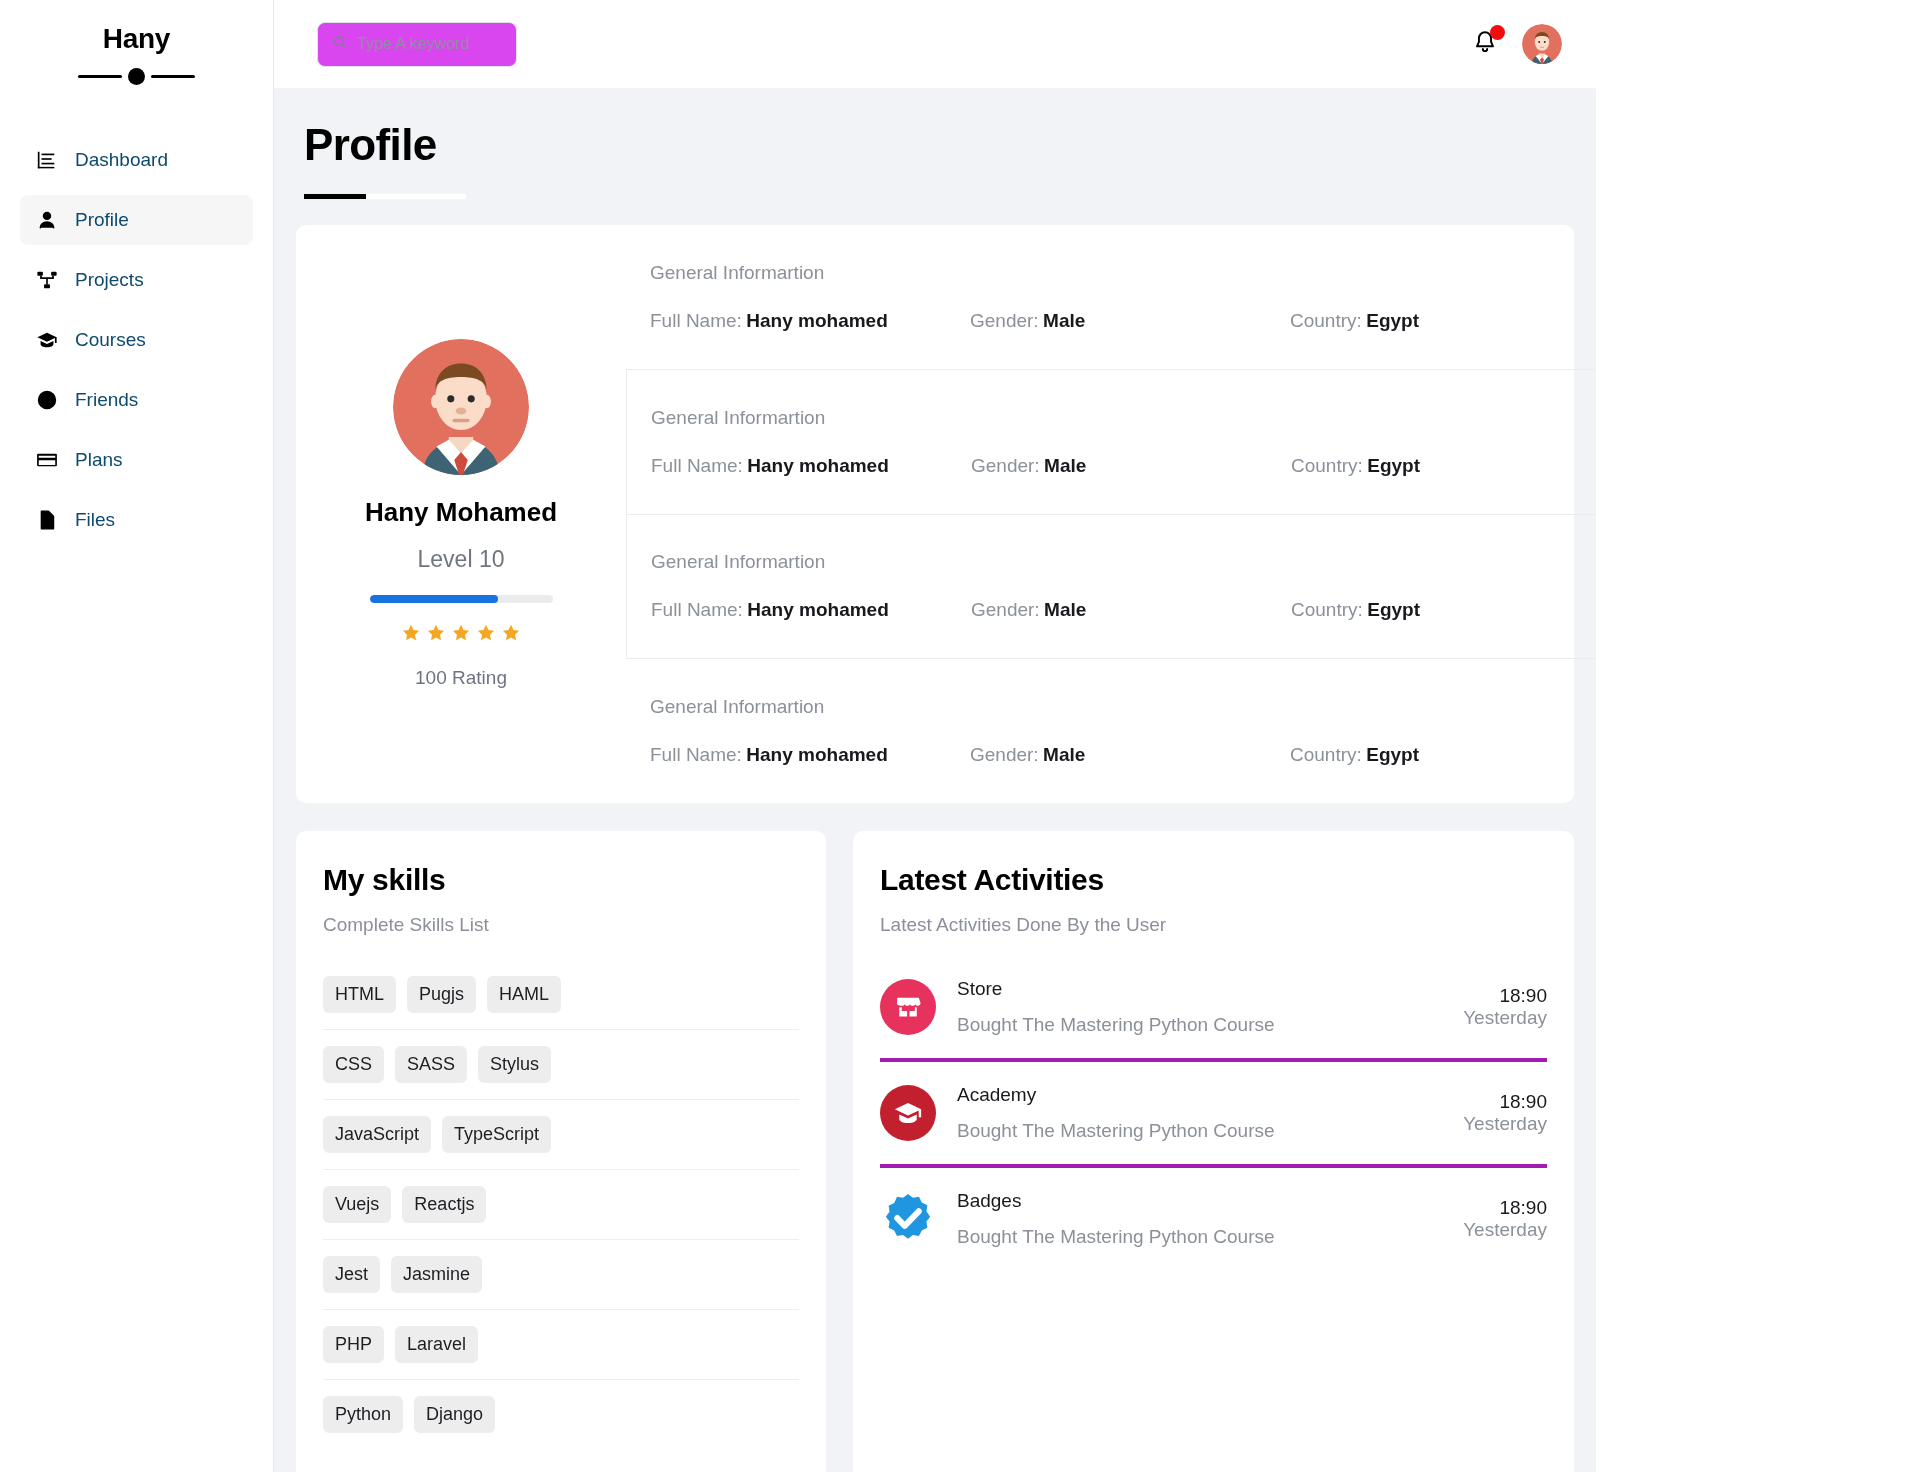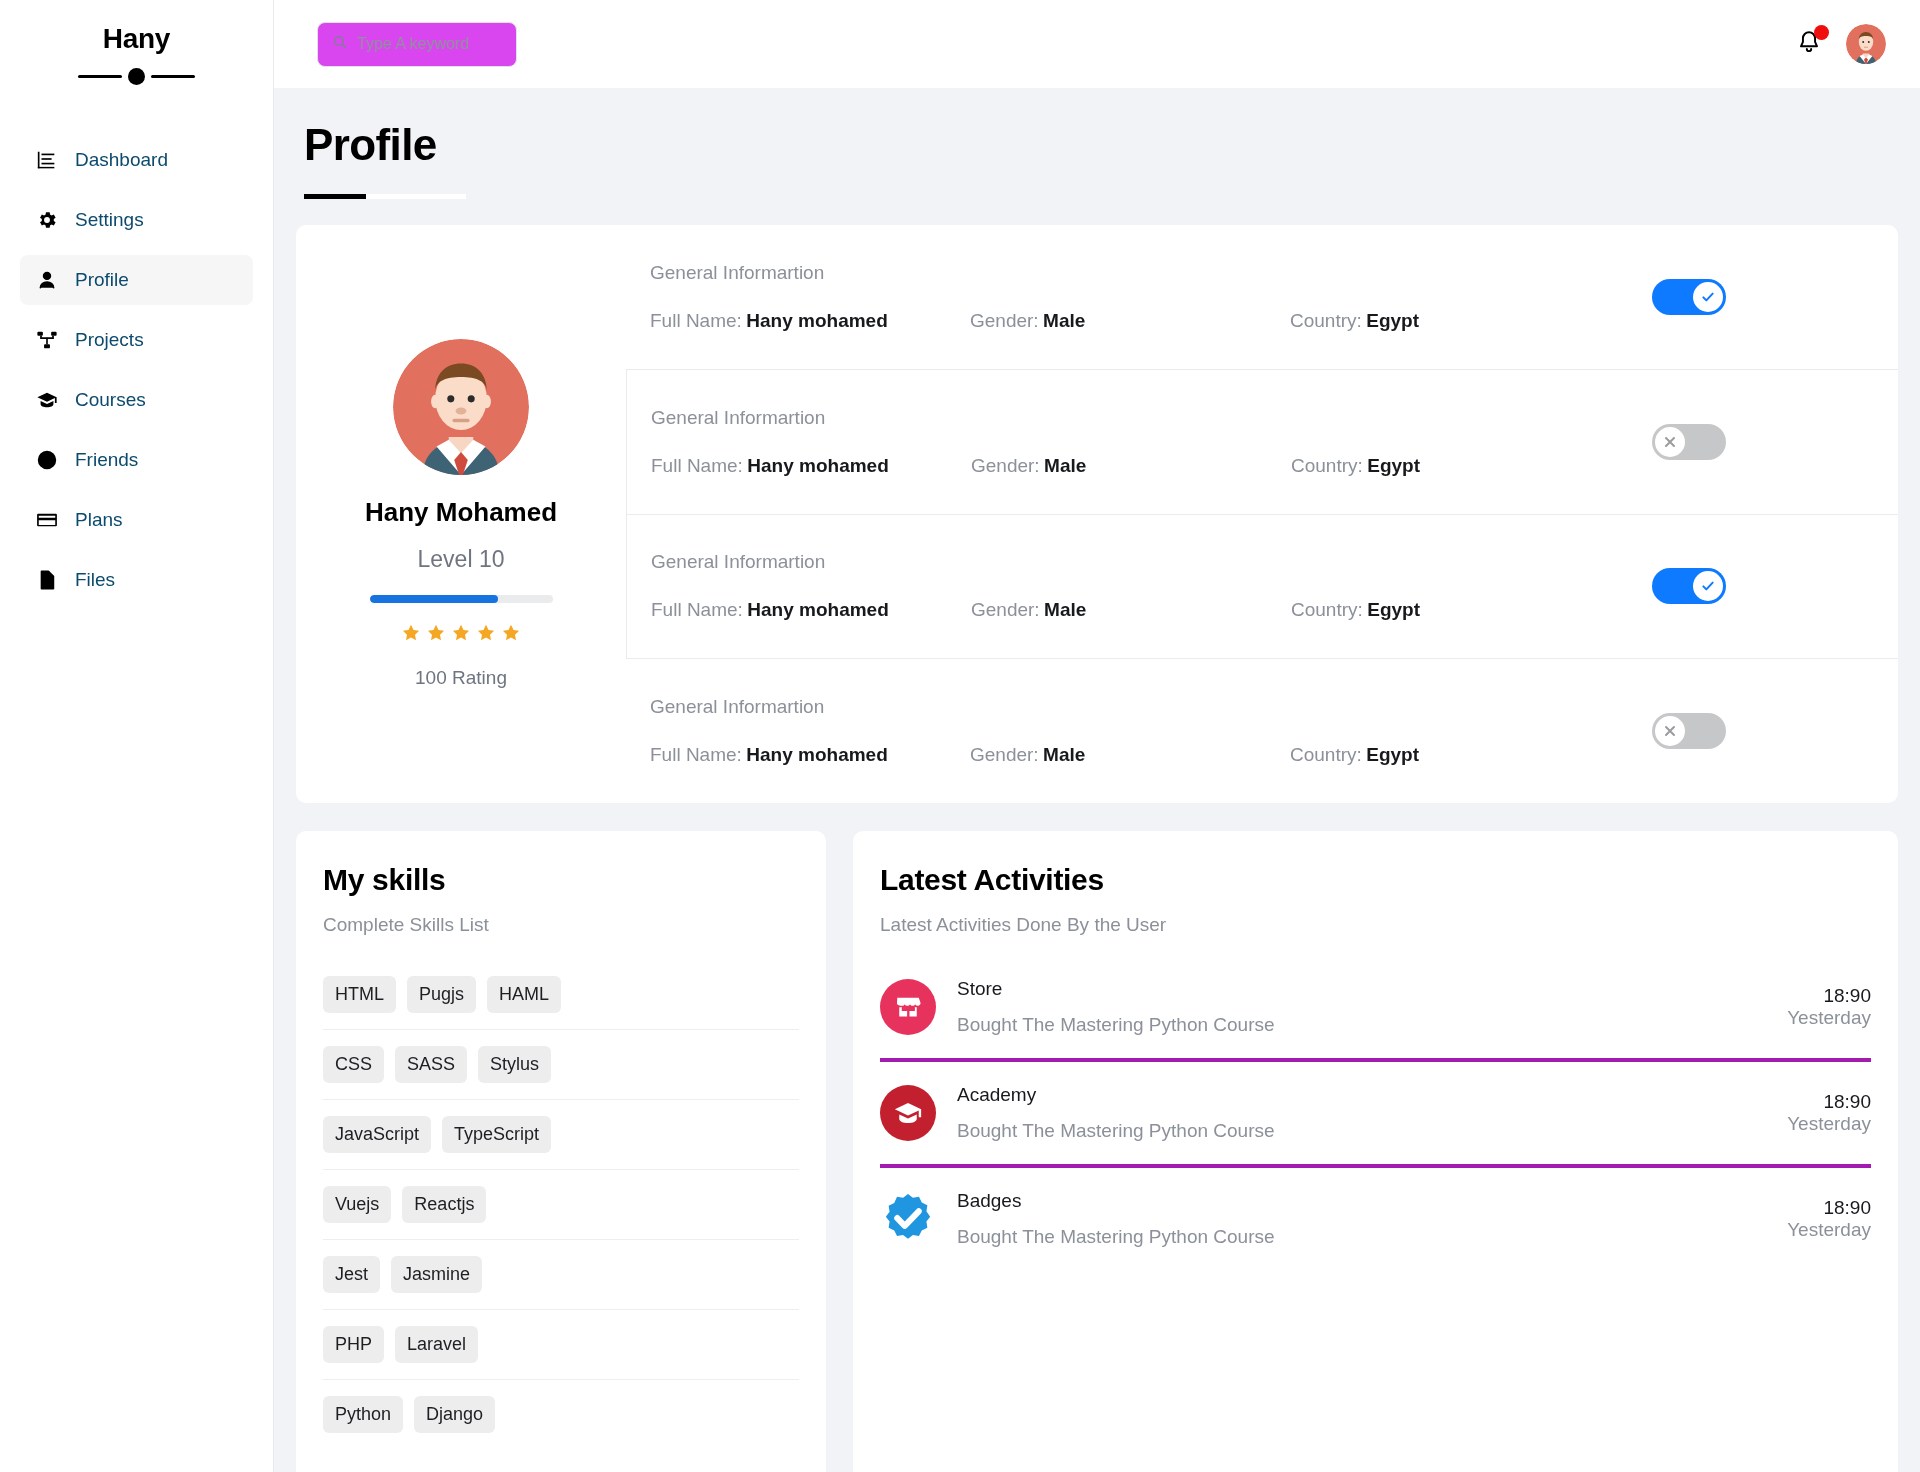--- a/index.html
+++ b/index.html
@@ -2,21 +2,21 @@
 <html><head>
 <meta charset="utf-8">
 <style>
   * { box-sizing: border-box; margin: 0; padding: 0; }
   html, body {
     width: 1920px; height: 1472px;
     font-family: "Liberation Sans", sans-serif;
     background: #ffffff;
     overflow: hidden;
   }
-  .app { display: flex; width: 1920px; height: 1472px; align-items: flex-end; }
+  .app { display: flex; width: 1596px; height: 1472px; align-items: flex-end; }
 
   
   .sidebar {
     width: 274px; min-width: 274px; height: 1472px;
     background: #ffffff;
     border-right: 1px solid #e7e9ed;
     padding-top: 22px;
     display: flex; flex-direction: column;
   }
   .brand { text-align: center; padding: 0 0 4px 0; }
@@ -174,28 +174,20 @@
               <rect x="2" y="3" width="1.8" height="18"></rect>
               <rect x="6" y="5" width="14" height="1.8"></rect>
               <rect x="6" y="10" width="11" height="1.8"></rect>
               <rect x="6" y="15" width="14" height="1.8"></rect>
               <rect x="2" y="19.5" width="18" height="1.6"></rect>
             </svg>
         </span>
         <span>Dashboard</span>
       </div>
 
-      <div class="nav-item">
-        <span class="nav-icon">
-          <svg viewBox="0 0 24 24">
-              <path d="M19.4 13a7.6 7.6 0 000-2l2-1.5-2-3.4-2.4 1a7.6 7.6 0 00-1.7-1l-.4-2.6H10.9l-.4 2.6a7.6 7.6 0 00-1.7 1l-2.4-1-2 3.4L6.4 11a7.6 7.6 0 000 2l-2 1.5 2 3.4 2.4-1c.5.4 1.1.8 1.7 1l.4 2.6h4l.4-2.6c.6-.2 1.2-.6 1.7-1l2.4 1 2-3.4-2-1.5zM12 15.2A3.2 3.2 0 1115.2 12 3.2 3.2 0 0112 15.2z"></path>
-            </svg>
-        </span>
-        <span>Settings</span>
-      </div>
 
       <div class="nav-item active">
         <span class="nav-icon">
           <svg viewBox="0 0 24 24" fill="none" stroke="#000" stroke-width="1.8">
               <circle cx="12" cy="7.5" r="3.7"></circle>
               <path d="M4.8 20.5c0-3.8 3.2-6.3 7.2-6.3s7.2 2.5 7.2 6.3" stroke-linecap="round"></path>
             </svg>
         </span>
         <span>Profile</span>
       </div>

